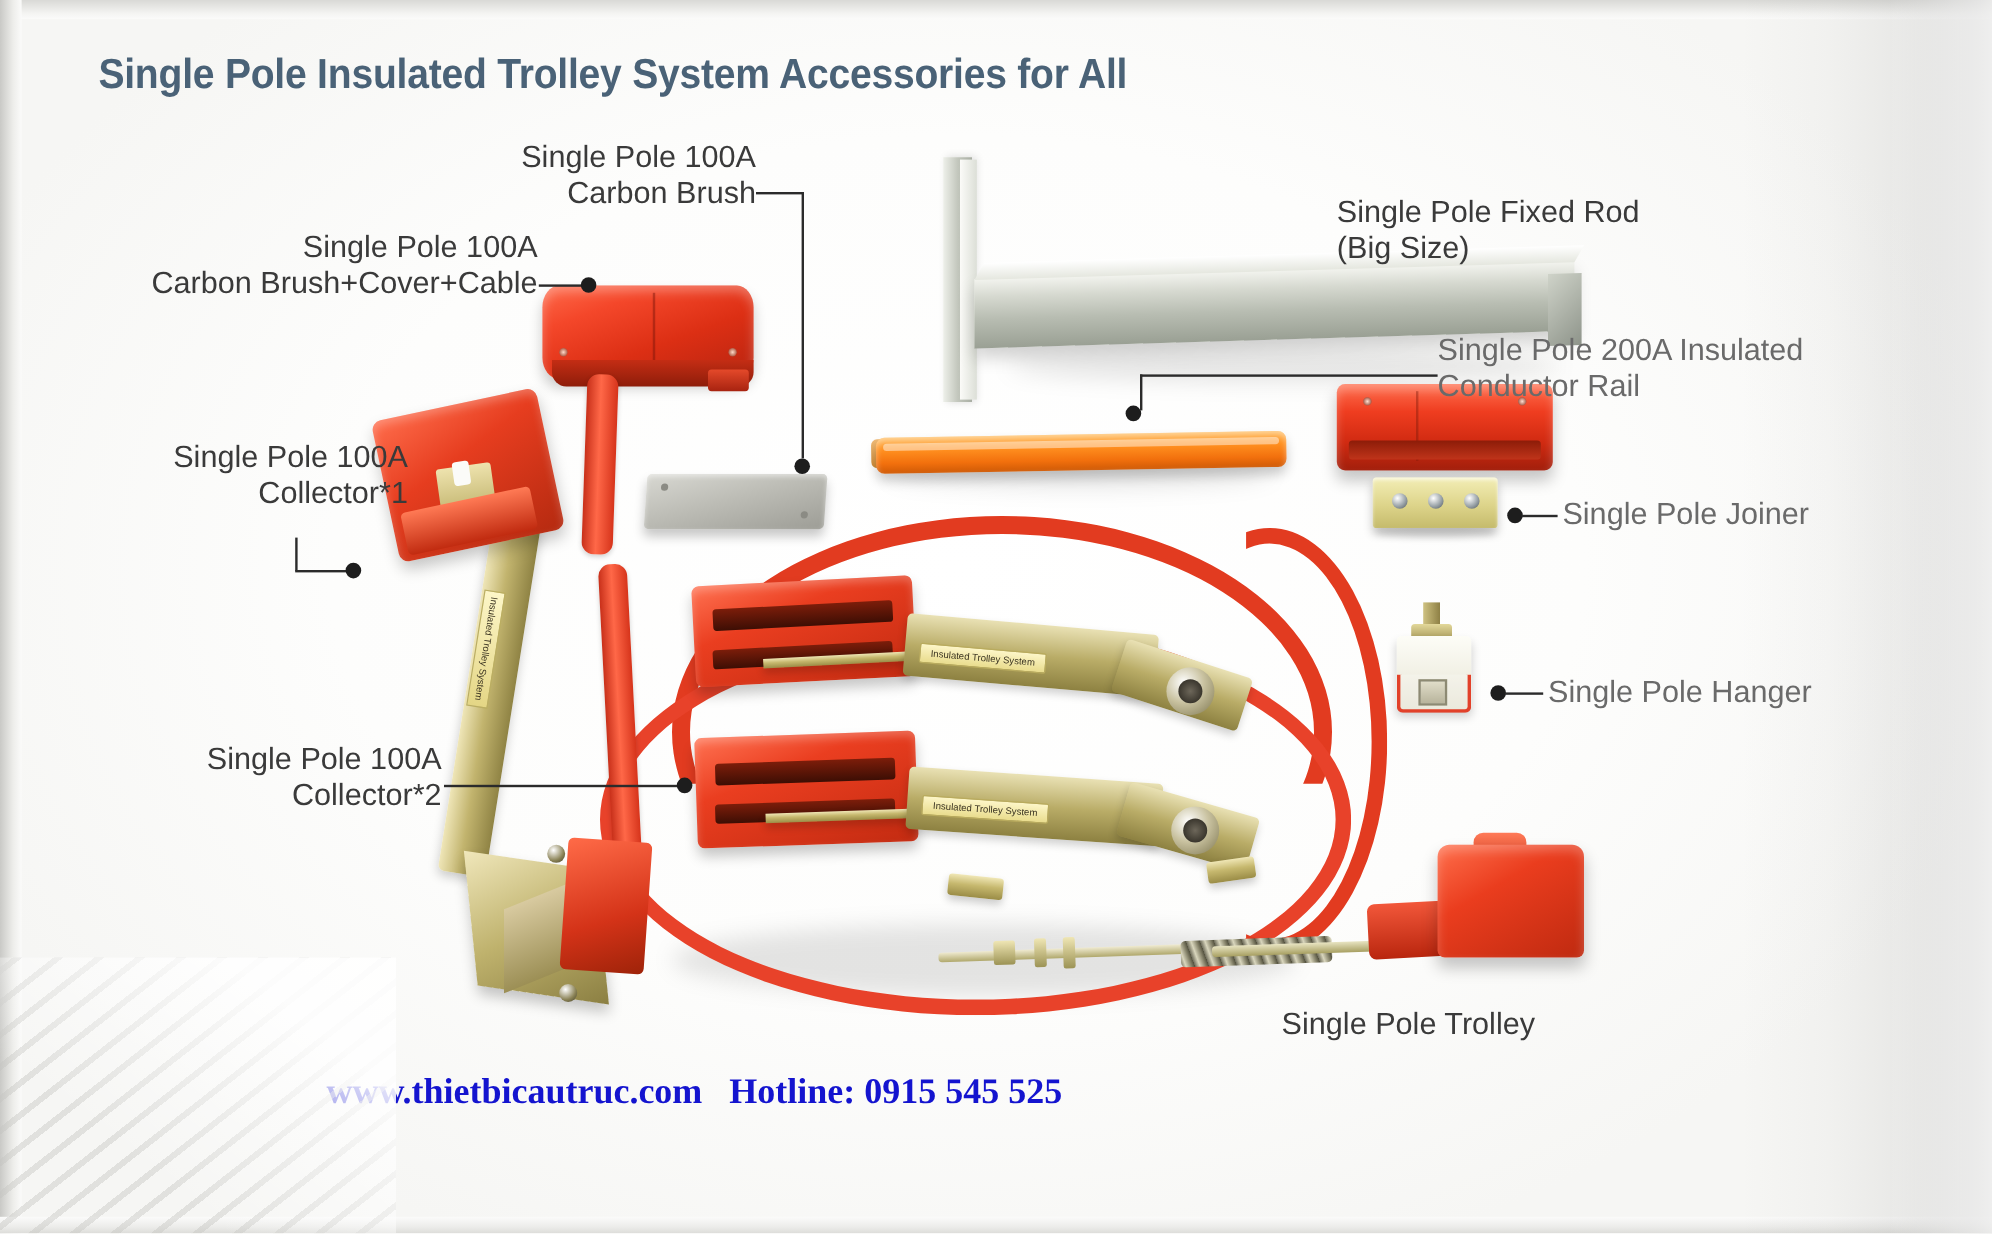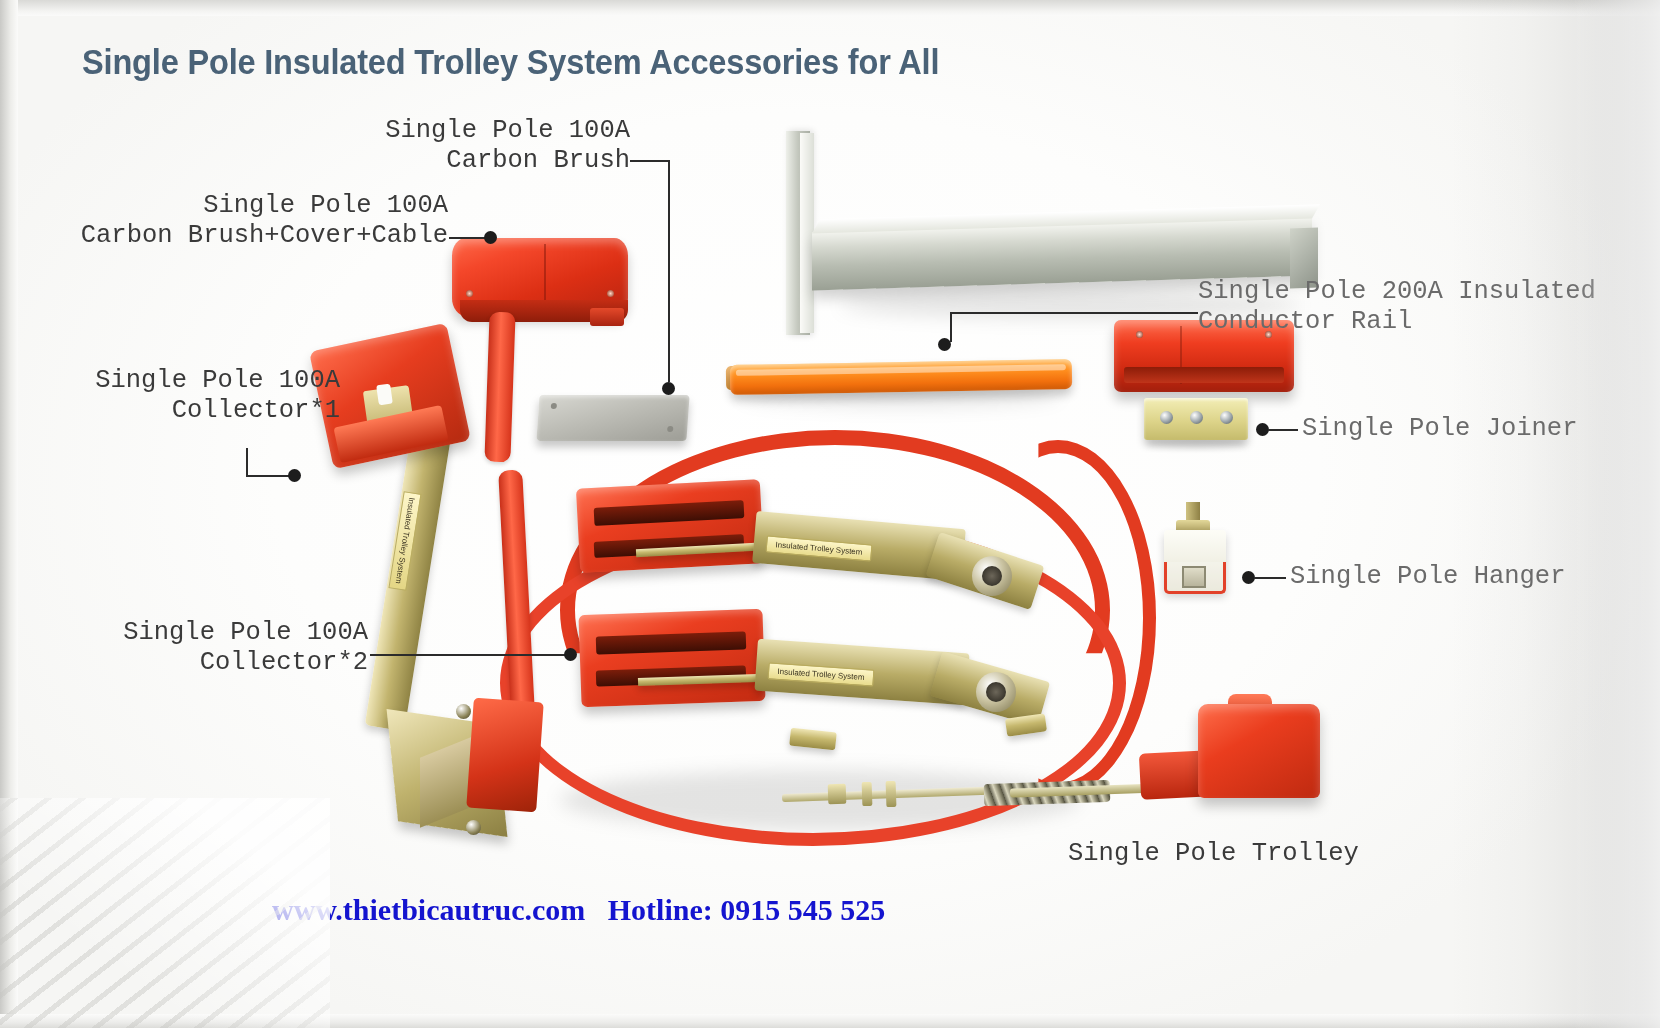--- a/index.html
+++ b/index.html
@@ -28,21 +28,21 @@
     background:repeating-linear-gradient(-38deg,rgba(215,215,212,0) 0px,rgba(215,215,212,0) 16px,
       rgba(196,196,192,.95) 16px,rgba(196,196,192,.95) 21px);}
   .stripes-mask{position:absolute;left:0;bottom:0;width:330px;height:230px;
     background:linear-gradient(38deg,rgba(255,255,255,0) 30%,rgba(255,255,255,.9) 78%);}
 
   
   .title{position:absolute;left:82px;top:42px;font-size:35px;font-weight:bold;
     color:#4a6277;letter-spacing:-0.2px;white-space:nowrap;
     font-family:"Liberation Sans",sans-serif;transform:scaleX(.93);transform-origin:left top;}
   .lbl{position:absolute;font-size:25.5px;color:#3a3a3a;line-height:1.18;white-space:pre;
-    font-family:Liberation Mono, monospace;}
+    font-family:Liberation Sans, sans-serif;}
   .lbl.r{text-align:right;}
   .lbl.faded{color:#6a6a6a;}
   .footer{position:absolute;left:272px;top:893px;font-size:30px;font-weight:bold;color:#1414cf;
     font-family:"Liberation Serif",serif;white-space:pre;}
 
   
   .ln{position:absolute;background:#2b2b2b;}
   .ln.h{height:2px;}
   .ln.v{width:2px;}
   .dot{position:absolute;width:13px;height:13px;border-radius:50%;background:#1d1d1d;}
@@ -343,20 +343,22 @@
 
   <div class="lbl r" style="left:60px;top:191px;width:388px;">Single Pole 100A
 Carbon Brush+Cover+Cable</div>
 
   <div class="lbl r" style="left:50px;top:366px;width:290px;">Single Pole 100A
 Collector*1</div>
 
   <div class="lbl r" style="left:80px;top:618px;width:288px;">Single Pole 100A
 Collector*2</div>
 
+  <div class="lbl" style="left:1114px;top:162px;">Single Pole Fixed Rod
+(Big Size)</div>
 
   <div class="lbl faded" style="left:1198px;top:277px;">Single Pole 200A Insulated
 Conductor Rail</div>
 
   <div class="lbl faded" style="left:1302px;top:414px;">Single Pole Joiner</div>
 
   <div class="lbl faded" style="left:1290px;top:562px;">Single Pole Hanger</div>
 
   <div class="lbl" style="left:1068px;top:839px;">Single Pole Trolley</div>
 

